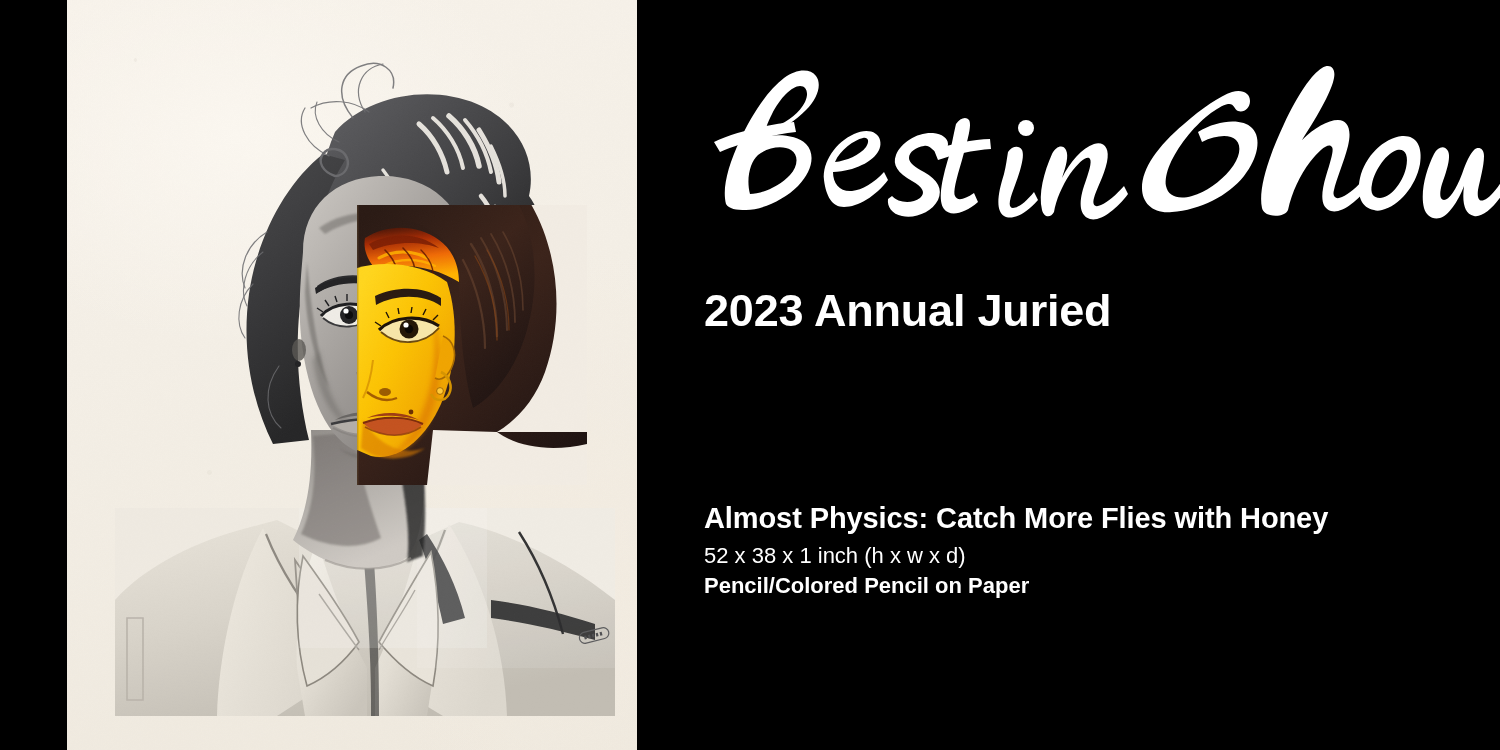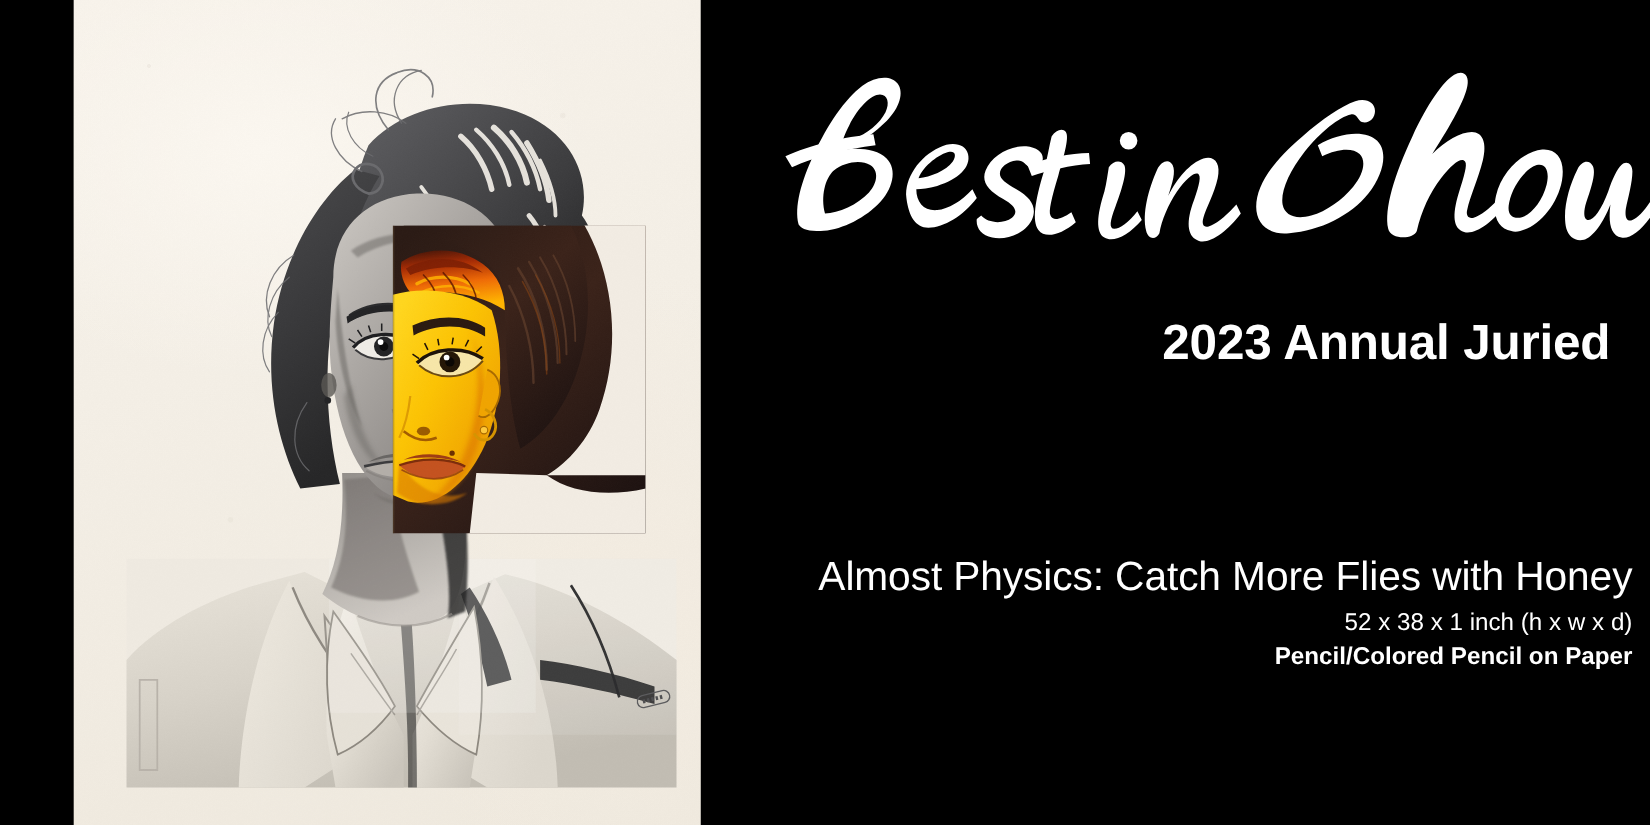--- a/index.html
+++ b/index.html
@@ -2,21 +2,21 @@
 <html><head>
 <meta charset="utf-8">
 <title>Best in Show — 2023 Annual Juried Student Art Exhibit</title>
 <style>
   html,body{margin:0;padding:0;background:#000;}
   body{
     width:1500px;height:750px;overflow:hidden;
     font-family:"Liberation Sans", sans-serif;
     -webkit-font-smoothing:antialiased;
   }
-  .slide{position:relative;width:1500px;height:750px;background:#701a75;overflow:hidden;text-align:right;}
+  .slide{position:relative;width:1500px;height:750px;background:#701a75;overflow:hidden;}
 
   
   .artwork-pane{position:absolute;left:0;top:0;width:640px;height:750px;background:#000;}
   .paper{
     position:absolute;left:67px;top:0;width:570px;height:750px;
     background:
       radial-gradient(ellipse 420px 300px at 30% 18%, #fbf7f0 0%, rgba(251,247,240,0) 70%),
       radial-gradient(ellipse 300px 420px at 88% 72%, #f3ece1 0%, rgba(243,236,225,0) 72%),
       linear-gradient(168deg,#f7f2ea 0%,#f4efe6 42%,#efe9de 100%);
   }
@@ -46,21 +46,21 @@
     color:#ffffff;font-size:45px;line-height:1.26;
     font-weight:700;letter-spacing:-.2px;
   }
   .exhibit-title .ln{display:block;white-space:nowrap;}
 
   .credit{position:absolute;left:64px;top:492px;width:780px;color:#ffffff;}
   .credit .artist{
     display:block;font-size:29px;font-weight:700;line-height:1.28;letter-spacing:.1px;
   }
   .credit .work-title{
-    display:block;font-size:37px;font-weight:400;line-height:1.30;letter-spacing:-.1px;
+    display:block;font-size:29px;font-weight:700;line-height:1.30;letter-spacing:-.1px;
     margin-top:8px;white-space:nowrap;
   }
   .credit .dims{
     display:block;font-size:22px;font-weight:400;line-height:1.34;margin-top:3px;
   }
   .credit .medium{
     display:block;font-size:22px;font-weight:700;line-height:1.34;margin-top:1px;
   }
 </style>
 </head>

